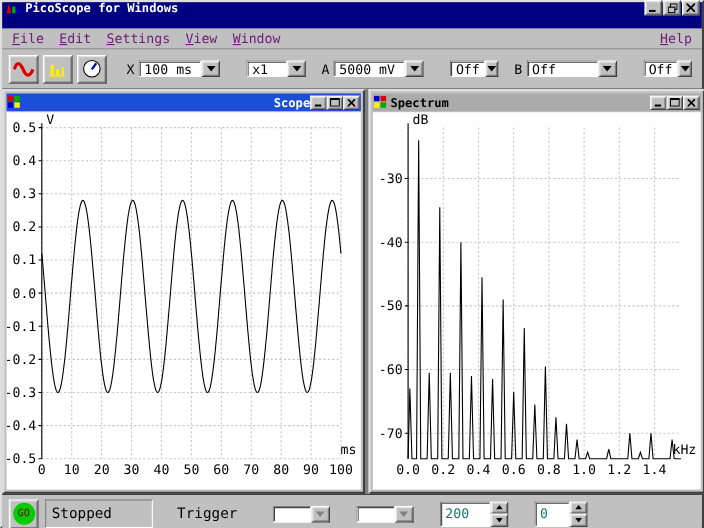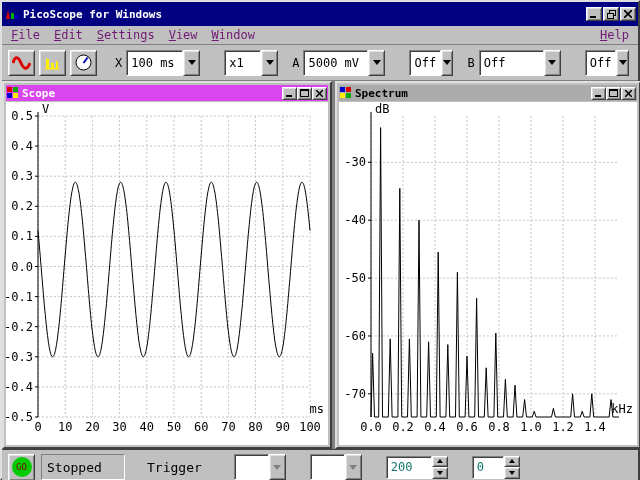--- a/index.html
+++ b/index.html
@@ -5,70 +5,70 @@
   * { margin:0; padding:0; box-sizing:border-box; }
   body { width:640px; height:480px; font-family:"DejaVu Sans Mono", monospace; background:#000; overflow:hidden; }
   #app { position:relative; width:640px; height:480px; background:#c0c0c0;
          border:2px solid; border-color:#dfdfdf #404040 #404040 #dfdfdf; }
 
   
   .raised { background:#c0c0c0; border:1px solid; border-color:#ffffff #404040 #404040 #ffffff;
             box-shadow: inset 1px 1px 0 #dfdfdf, inset -1px -1px 0 #808080; }
 
   
-  .titlebar { height:18px; background:#000080; display:flex; align-items:center; padding:12px 2px; }
+  .titlebar { height:18px; background:#000080; display:flex; align-items:flex-end; padding:12px 2px; }
   .titlebar .ticon { width:16px; height:14px; margin-right:3px; }
   .titlebar .ttext { color:#ffffff; font-size:11px; font-weight:bold; flex:1; white-space:nowrap; }
   .capbtns { display:flex; gap:1px; }
   .capbtn { width:16px; height:14px; display:flex; align-items:center; justify-content:center; cursor:default; }
 
   
   .menubar { height:19px; display:flex; align-items:center; font-size:12px; padding:0 2px;
              border-bottom:1px solid #808080; background:#c0c0c0; }
   .menu-item { padding:1px 7px; color:#701a75; }
   .menu-spacer { flex:1; }
 
   
   .toolbar { height:36px; display:flex; align-items:center; background:#c0c0c0;
              border-bottom:1px solid #808080; padding:0 6px; }
   .tool-btn { width:27px; height:26px; margin-right:4px; display:flex; align-items:center; justify-content:center; }
   .tool-label { font-size:12px; margin:0 4px 0 14px; }
-  .combo { display:flex; height:26px; align-items:stretch;text-align:right; }
+  .combo { display:flex; height:15px; align-items:stretch;text-align:right; }
   .combo .cval { background:#fff; border:1px solid; border-color:#808080 #fff #fff #808080;
                  box-shadow: inset 1px 1px 0 #404040; font-size:12px; display:flex; align-items:center;
                  padding:0 4px; flex:1; white-space:nowrap; }
   .combo .cdd { width:17px; display:flex; align-items:center; justify-content:center; }
   .arrow-down { width:0; height:0; border-left:4px solid transparent; border-right:4px solid transparent; border-top:5px solid #000; }
   .arrow-down.dis { border-top-color:#808080; }
   .arrow-up-s { width:0; height:0; border-left:3px solid transparent; border-right:3px solid transparent; border-bottom:4px solid #000; }
   .arrow-dn-s { width:0; height:0; border-left:3px solid transparent; border-right:3px solid transparent; border-top:4px solid #000; }
 
   
   .mdi { position:relative; height:368px; background:#808080; }
   .child { position:absolute; top:0; height:368px; background:#c0c0c0; padding:2px;
            border:2px solid; border-color:#dfdfdf #404040 #404040 #dfdfdf; }
   #scope-win { left:0; width:330px; }
   #spectrum-win { left:333px; width:306px; }
   .ctitle { height:16px; display:flex; align-items:center; padding:0 1px; }
-  .ctitle.active { background:#d946ef; }
+  .ctitle.active { background:#1d4ed8;text-align:right; }
   .ctitle.active .cttext { color:#fff; }
   .ctitle.inactive { background:#ababab; }
   .ctitle.inactive .cttext { color:#000; }
   .cttext { font-size:11px; font-weight:bold; flex:1; margin-left:3px; white-space:nowrap; }
   .cbtn { width:15px; height:13px; display:flex; align-items:center; justify-content:center; }
   .client { background:#ffffff; margin-top:1px; height:343px; overflow:hidden; }
   svg text { font-family:"DejaVu Sans Mono", monospace; }
 
   
   .statusbar { height:35px; display:flex; align-items:center; background:#c0c0c0;
                border-top:1px solid #404040; padding:0 6px; }
   .go-btn { width:27px; height:27px; display:flex; align-items:center; justify-content:center; }
   .go-circle { width:20px; height:20px; border-radius:50%; background:#00cc00; color:#800000;
                font-size:9px; font-weight:normal; display:flex; align-items:center; justify-content:center; }
-  .status-panel { width:84px; height:26px; margin-left:6px; background:#c0c0c0;
+  .status-panel { width:98px; height:26px; margin-left:6px; background:#c0c0c0;
                   border:1px solid; border-color:#808080 #fff #fff #808080;
                   font-size:13px; display:flex; align-items:center; padding:0 5px; }
   .trig-label { font-size:13px; margin:0 8px 0 22px; }
   .spin { display:flex; height:23px; }
   .spin .sval { background:#fff; border:1px solid; border-color:#808080 #fff #fff #808080;
                 box-shadow: inset 1px 1px 0 #404040; width:46px; font-size:12px; color:#0f766e;
                 display:flex; align-items:center; padding:0 4px; }
   .spin .sbtns { display:flex; flex-direction:column; width:16px; }
   .spin .sbtn { flex:1; display:flex; align-items:center; justify-content:center; }
   .gap8 { margin-left:24px; } .gap24 { margin-left:24px; }

